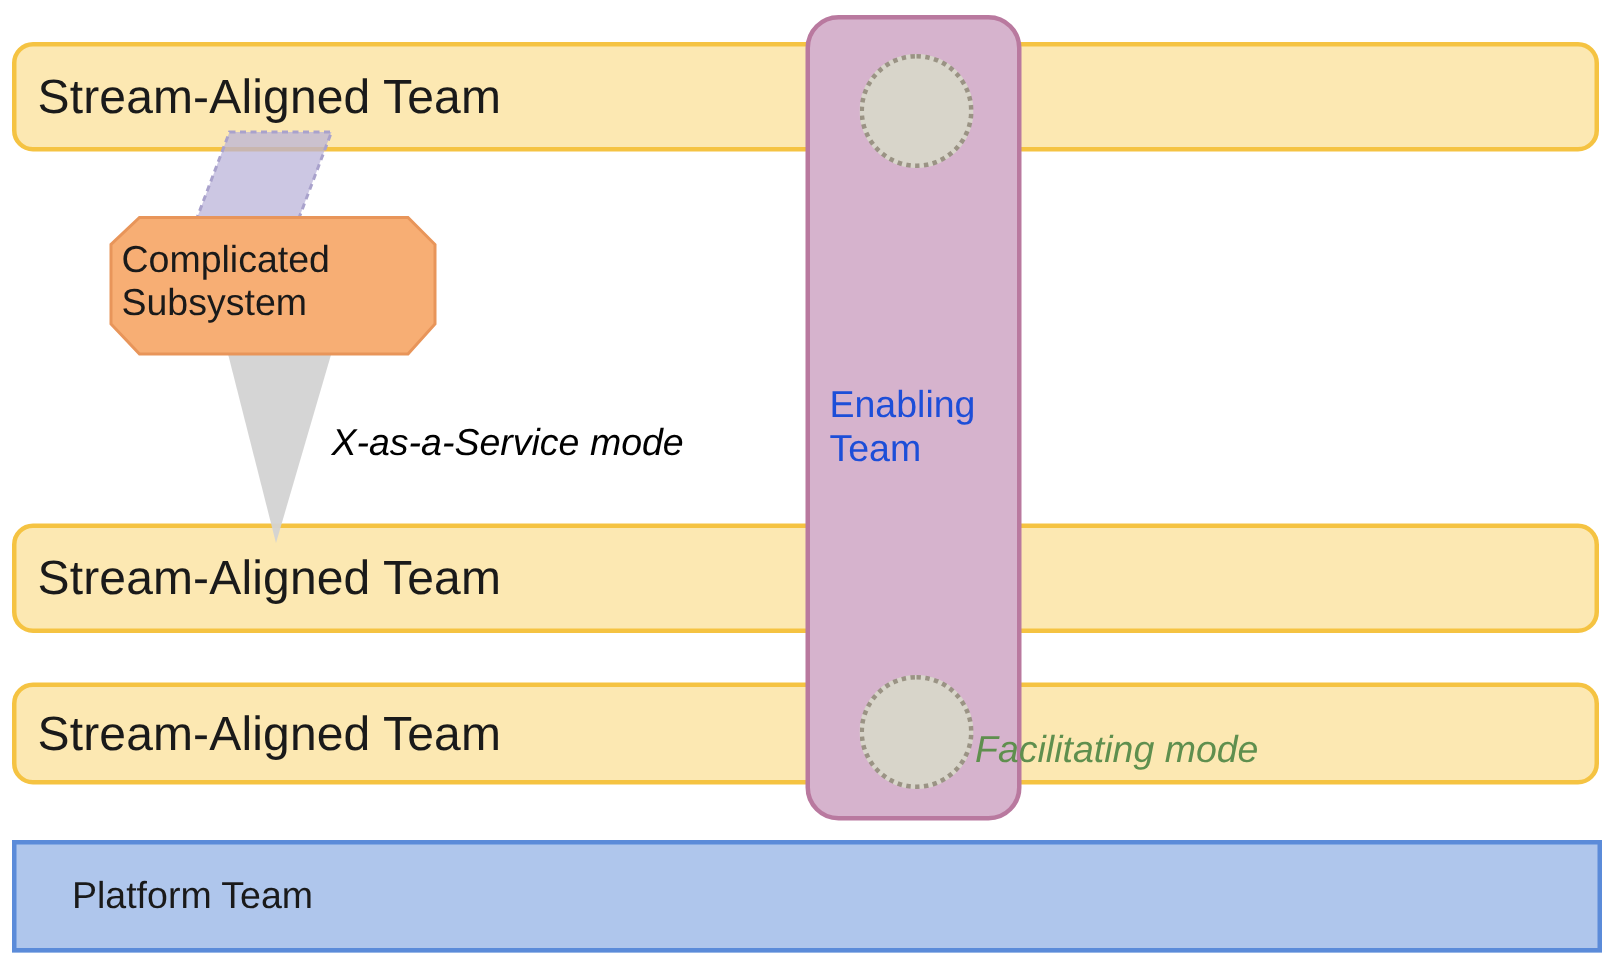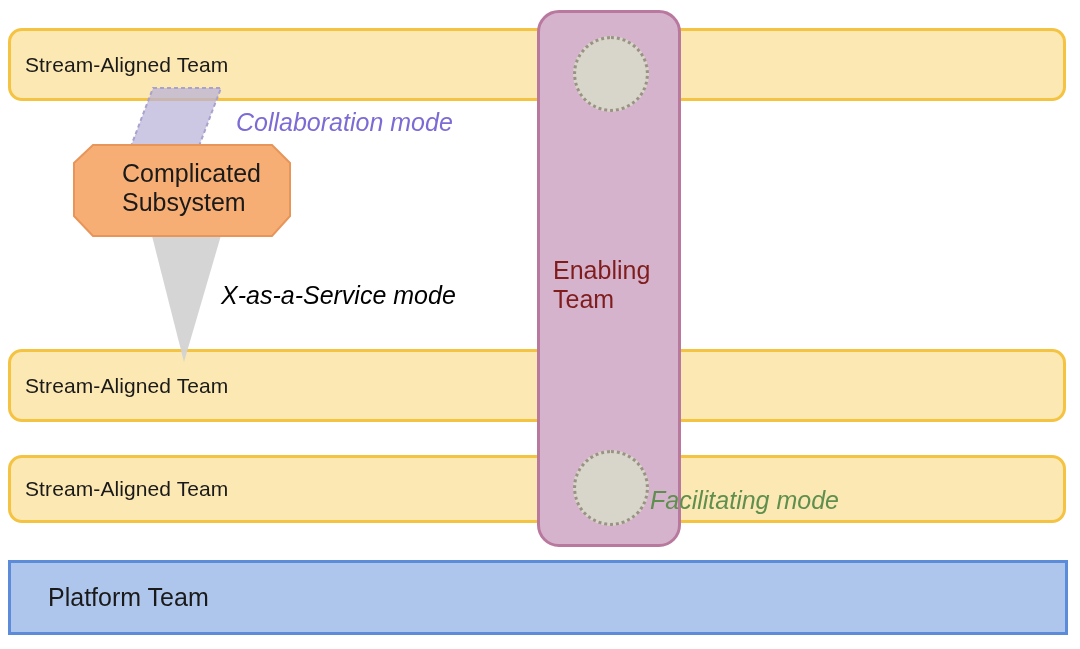--- a/index.html
+++ b/index.html
@@ -24,21 +24,21 @@
     box-sizing: border-box;
     display: flex;
     align-items: center;
   }
   .stream-bar {
     background: #FCE8B2;
     border: 3px solid #F5C342;
     border-radius: 14px;
   }
   .stream-bar .bar-label {
-    font-size: 21px;
+    font-size: 32px;
     color: #1a1a1a;
     padding-left: 14px;
     letter-spacing: 0.1px;
   }
   .platform-bar {
     background: #AFC6EC;
     border: 3px solid #5B8BD9;
     border-radius: 0px;
     padding-left: 23px;
   }
@@ -53,21 +53,21 @@
     background: #D6B3CD;
     border: 3px solid #B9799F;
     border-radius: 22px;
   }
   .enabling-label {
     position: absolute;
     left: 13px;
     top: 243px;
     font-size: 25px;
     line-height: 29px;
-    color: #7f1d1d;
+    color: #1d4ed8;
     white-space: pre-line;
   }
   .facil-circle {
     position: absolute;
     box-sizing: border-box;
     border-radius: 50%;
     background: #D8D5CA;
     border: 3px dotted #9a9384;
   }
   .mode-label {
@@ -100,21 +100,20 @@
     pointer-events: none;
   }
   .hex-label {
     position: absolute;
     font-size: 25px;
     line-height: 29px;
     color: #1a1a1a;
     white-space: pre-line;
     left: 81px;
     top: 159px;
-    margin-left: 41px;
   }
 </style>
 </head>
 <body>
 
 <div id="diagram">
 
   <div class="team-bar stream-bar" style="left:8px; top:28px; width:1058px; height:73px;">
     <span class="bar-label">Stream-Aligned Team</span>
   </div>
@@ -143,17 +142,16 @@
   <div class="hex-label">Complicated
 Subsystem</div>
 
   <div class="enabling-bar" style="left:537px; top:10px; width:144px; height:537px;">
     <div class="facil-circle" style="left:33px; top:23px; width:76px; height:76px;"></div>
     <div class="facil-circle" style="left:33px; top:437px; width:76px; height:76px;"></div>
     <div class="enabling-label">Enabling
 Team</div>
   </div>
 
-  <div class="mode-label" id="collab-label">Collaboration mode</div>
   <div class="mode-label" id="xaas-label">X-as-a-Service mode</div>
   <div class="mode-label" id="facil-label">Facilitating mode</div>
 
 </div>
 
 </body></html>

